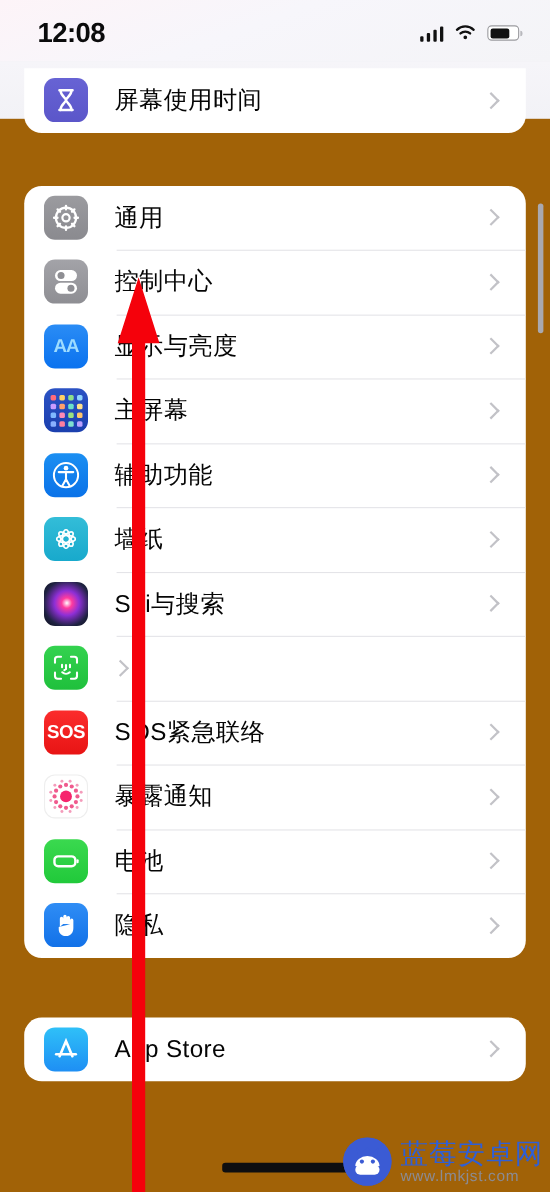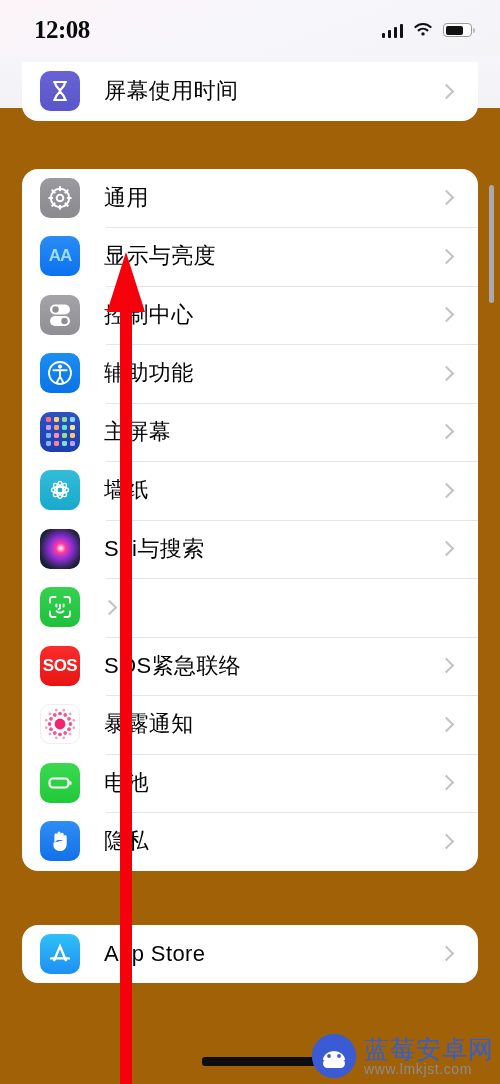--- a/index.html
+++ b/index.html
@@ -18,21 +18,21 @@
 
   
   #status-bar {
     position: absolute; top: 0; left: 0; width: 500px; height: 56px;
     background: linear-gradient(160deg,#fdf4f8 0%, #f7f6fb 45%, #f4f4f7 100%);
     display: flex; align-items: center; justify-content: space-between;
     padding: 0 28px 0 34px;
   }
   #status-time {
     font-size: 25px; font-weight: bold; color: #0b0b0c;
-    letter-spacing: -0.5px; margin-top: 4px; font-family: Liberation Serif, serif;
+    letter-spacing: -0.5px; margin-top: 4px;
   }
   #status-right { display: flex; align-items: center; gap: 9px; margin-top: 4px; }
 
   .bars { display: flex; align-items: flex-end; gap: 2.5px; height: 16px; }
   .bars i { display: block; width: 3.5px; background: #111; border-radius: 1px; }
   .bars i:nth-child(1) { height: 5px; }
   .bars i:nth-child(2) { height: 8px; }
   .bars i:nth-child(3) { height: 11px; }
   .bars i:nth-child(4) { height: 14px; }
 
@@ -204,47 +204,36 @@
               </g>
               <g stroke="#fff" stroke-width="2.2" stroke-linecap="round">
                 <path d="M15 4.2v3M15 22.8v3M4.2 15h3M22.8 15h3M7.4 7.4l2.1 2.1M20.5 20.5l2.1 2.1M22.6 7.4l-2.1 2.1M9.5 20.5l-2.1 2.1"></path>
               </g>
             </svg>
           </div>
           <div class="label">通用</div>
           <div class="chev"></div>
         </div>
         <div class="row">
-          <div class="icon ic-display">
-            <span class="aa">AA</span>
-          </div>
-          <div class="label">显示与亮度</div>
-          <div class="chev"></div>
-        </div>
-        <div class="row">
           <div class="icon ic-control">
             <svg width="28" height="28" viewBox="0 0 28 28">
               <rect x="4" y="3.5" width="20" height="10" rx="5" fill="#fff"></rect>
               <circle cx="9.5" cy="8.5" r="3.2" fill="#8e8e93"></circle>
               <rect x="4" y="15" width="20" height="10" rx="5" fill="#fff"></rect>
               <circle cx="18.5" cy="20" r="3.2" fill="#8e8e93"></circle>
             </svg>
           </div>
           <div class="label">控制中心</div>
           <div class="chev"></div>
         </div>
         <div class="row">
-          <div class="icon ic-access">
-            <svg width="30" height="30" viewBox="0 0 30 30">
-              <circle cx="15" cy="15" r="11" fill="none" stroke="#fff" stroke-width="1.8"></circle>
-              <circle cx="15" cy="8.6" r="2.1" fill="#fff"></circle>
-              <path d="M8.4 12.2h13.2M15 12.6v6M15 18.6l-3.4 6.2M15 18.6l3.4 6.2" stroke="#fff" stroke-width="1.9" stroke-linecap="round" fill="none"></path>
-            </svg>
-          </div>
-          <div class="label">辅助功能</div>
+          <div class="icon ic-display">
+            <span class="aa">AA</span>
+          </div>
+          <div class="label">显示与亮度</div>
           <div class="chev"></div>
         </div>
         <div class="row">
           <div class="icon ic-home">
             <div class="homegrid">
               <i style="background:#ff6b7a"></i>
               <i style="background:#ffd166"></i>
               <i style="background:#8de08a"></i>
               <i style="background:#8fd3ff"></i>
               <i style="background:#c89bff"></i>
@@ -258,20 +247,31 @@
               <i style="background:#8ab0ff"></i>
               <i style="background:#ff7f9f"></i>
               <i style="background:#7fe0d0"></i>
               <i style="background:#bba0ff"></i>
             </div>
           </div>
           <div class="label">主屏幕</div>
           <div class="chev"></div>
         </div>
         <div class="row">
+          <div class="icon ic-access">
+            <svg width="30" height="30" viewBox="0 0 30 30">
+              <circle cx="15" cy="15" r="11" fill="none" stroke="#fff" stroke-width="1.8"></circle>
+              <circle cx="15" cy="8.6" r="2.1" fill="#fff"></circle>
+              <path d="M8.4 12.2h13.2M15 12.6v6M15 18.6l-3.4 6.2M15 18.6l3.4 6.2" stroke="#fff" stroke-width="1.9" stroke-linecap="round" fill="none"></path>
+            </svg>
+          </div>
+          <div class="label">辅助功能</div>
+          <div class="chev"></div>
+        </div>
+        <div class="row">
           <div class="icon ic-wallpaper">
             <svg width="30" height="30" viewBox="0 0 30 30">
               <g fill="none" stroke="#fff" stroke-width="1.2">
                 <ellipse cx="15" cy="15" rx="3.4" ry="8.6" transform="rotate(0 15 15)"></ellipse>
                 <ellipse cx="15" cy="15" rx="3.4" ry="8.6" transform="rotate(45 15 15)"></ellipse>
                 <ellipse cx="15" cy="15" rx="3.4" ry="8.6" transform="rotate(90 15 15)"></ellipse>
                 <ellipse cx="15" cy="15" rx="3.4" ry="8.6" transform="rotate(135 15 15)"></ellipse>
                 <ellipse cx="15" cy="15" rx="3.4" ry="8.6" transform="rotate(180 15 15)"></ellipse>
                 <ellipse cx="15" cy="15" rx="3.4" ry="8.6" transform="rotate(225 15 15)"></ellipse>
                 <ellipse cx="15" cy="15" rx="3.4" ry="8.6" transform="rotate(270 15 15)"></ellipse>

